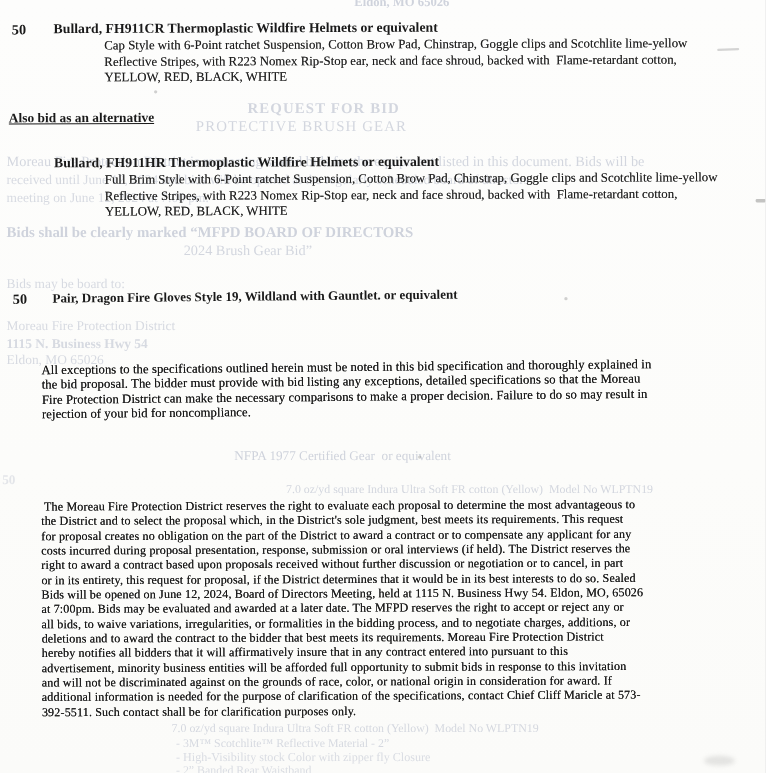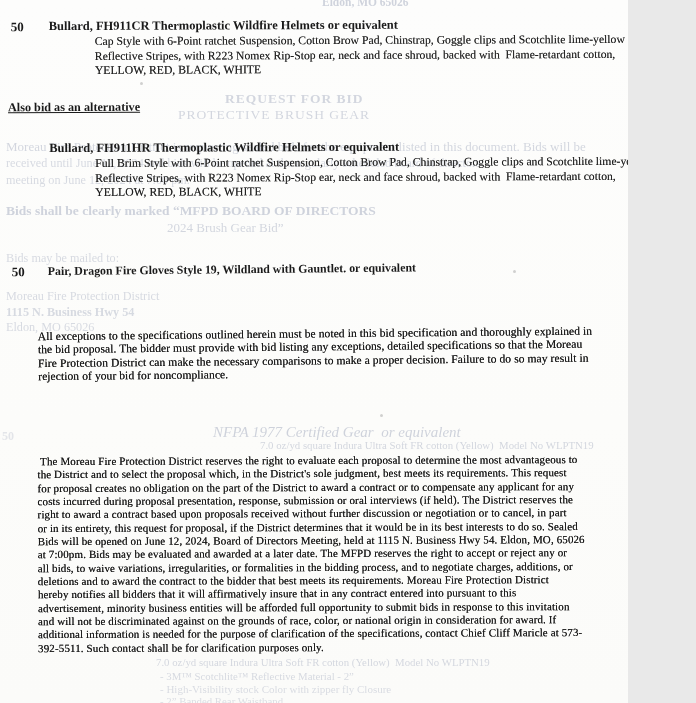--- a/index.html
+++ b/index.html
@@ -1,18 +1,18 @@
 <!DOCTYPE html>
 <html><head>
 <meta charset="utf-8">
 <style>
   html,body{margin:0;padding:0;background:#e9e9e9;}
   .page{
     position:relative;
-    width:628px;height:703px;
+    width:696px;height:703px;
     background:linear-gradient(180deg,#fdfdfc 0%,#fcfcfa 60%,#fbfbf9 100%);
     overflow:hidden;
     font-family:"Liberation Serif","DejaVu Serif",serif;
     color:#1a1a1a;
   }
   .content{
     position:absolute;inset:0;
     transform:rotate(-0.22deg);
     transform-origin:340px 360px;
     z-index:2;
@@ -52,26 +52,26 @@
 
   <div class="bleed-layer" id="bleed-layer">
       <span class="bleed" style="left: 322px; top: -4px; font-size: 11.5px; color: rgb(170, 177, 195); font-weight: bold; opacity: 0.55;">Eldon, MO 65026</span>
       <span class="bleed" style="left: 225px; top: 91px; font-size: 13.5px; color: rgb(170, 177, 195); font-weight: bold; letter-spacing: 1px; opacity: 0.5;">REQUEST FOR BID</span>
       <span class="bleed" style="left: 178px; top: 107px; font-size: 13.5px; color: rgb(170, 177, 195); font-weight: normal; letter-spacing: 1px; opacity: 0.5;">PROTECTIVE BRUSH GEAR</span>
       <span class="bleed" style="left: 6px; top: 139px; font-size: 13px; color: rgb(170, 177, 195); opacity: 0.5;">Moreau Fire Protection District is requesting sealed bids for the equipment listed in this document. Bids will be</span>
       <span class="bleed" style="left: 6px; top: 156px; font-size: 12.2px; color: rgb(170, 177, 195); opacity: 0.45;">received until June 12, 2024 and bids will be opened at the regularly scheduled board of directors</span>
       <span class="bleed" style="left: 6px; top: 173px; font-size: 12.2px; color: rgb(170, 177, 195); opacity: 0.45; text-align: right;">meeting on June 12, 2024 at 7:00 pm.</span>
       <span class="bleed" style="left: 6px; top: 203px; font-size: 13.5px; color: rgb(170, 177, 195); font-weight: bold; opacity: 0.55;">Bids shall be clearly marked “MFPD BOARD OF DIRECTORS</span>
       <span class="bleed" style="left: 167px; top: 220px; font-size: 13px; color: rgb(170, 177, 195); opacity: 0.5;">2024 Brush Gear Bid”</span>
-      <span class="bleed" style="left: 6px; top: 251px; font-size: 12.2px; color: rgb(170, 177, 195); opacity: 0.45;">Bids may be mailed to:</span>
+      <span class="bleed" style="left: 6px; top: 251px; font-size: 12.2px; color: rgb(170, 177, 195); opacity: 0.45;">Bids may be board to:</span>
       <span class="bleed" style="left: 6px; top: 289px; font-size: 12.2px; color: rgb(170, 177, 195); opacity: 0.45;">Moreau Fire Protection District</span>
       <span class="bleed" style="left: 6px; top: 305px; font-size: 12.2px; color: rgb(170, 177, 195); opacity: 0.45; font-weight: bold;">1115 N. Business Hwy 54</span>
       <span class="bleed" style="left: 6px; top: 320px; font-size: 12.2px; color: rgb(170, 177, 195); opacity: 0.45;">Eldon, MO 65026</span>
       <span class="bleed" style="left: 2px; top: 429px; font-size: 12px; color: rgb(170, 177, 195); font-weight: bold; opacity: 0.3;">50</span>
-      <span class="bleed" style="left: 213px; top: 424px; font-size: 15px; color: rgb(170, 177, 195); opacity: 0.55; font-style: italic;">NFPA 1977 Certified Gear  or equivalent</span>
+      <span class="bleed" style="left: 213px; top: 407px; font-size: 12px; color: rgb(170, 177, 195); opacity: 0.55;">NFPA 1977 Certified Gear  or equivalent</span>
       <span class="bleed" style="left: 260px; top: 439px; font-size: 10.8px; color: rgb(170, 177, 195); opacity: 0.5;">7.0 oz/yd square Indura Ultra Soft FR cotton (Yellow)  Model No WLPTN19</span>
       <span class="bleed" style="left: 156px; top: 656px; font-size: 10.8px; color: rgb(170, 177, 195); opacity: 0.48;">7.0 oz/yd square Indura Ultra Soft FR cotton (Yellow)  Model No WLPTN19</span>
       <span class="bleed" style="left: 160px; top: 670px; font-size: 10.8px; color: rgb(170, 177, 195); opacity: 0.45;">- 3M™ Scotchlite™ Reflective Material - 2”</span>
       <span class="bleed" style="left: 160px; top: 683px; font-size: 11px; color: rgb(170, 177, 195); opacity: 0.42; text-align: right;">- High-Visibility stock Color with zipper fly Closure</span>
       <span class="bleed" style="left: 160px; top: 695px; font-size: 10.8px; color: rgb(170, 177, 195); opacity: 0.4;">- 2” Banded Rear Waistband</span>
     </div>
 
   <div class="content">
 
     <div class="abs qty" style="left:12px;top:18px;">50</div>

